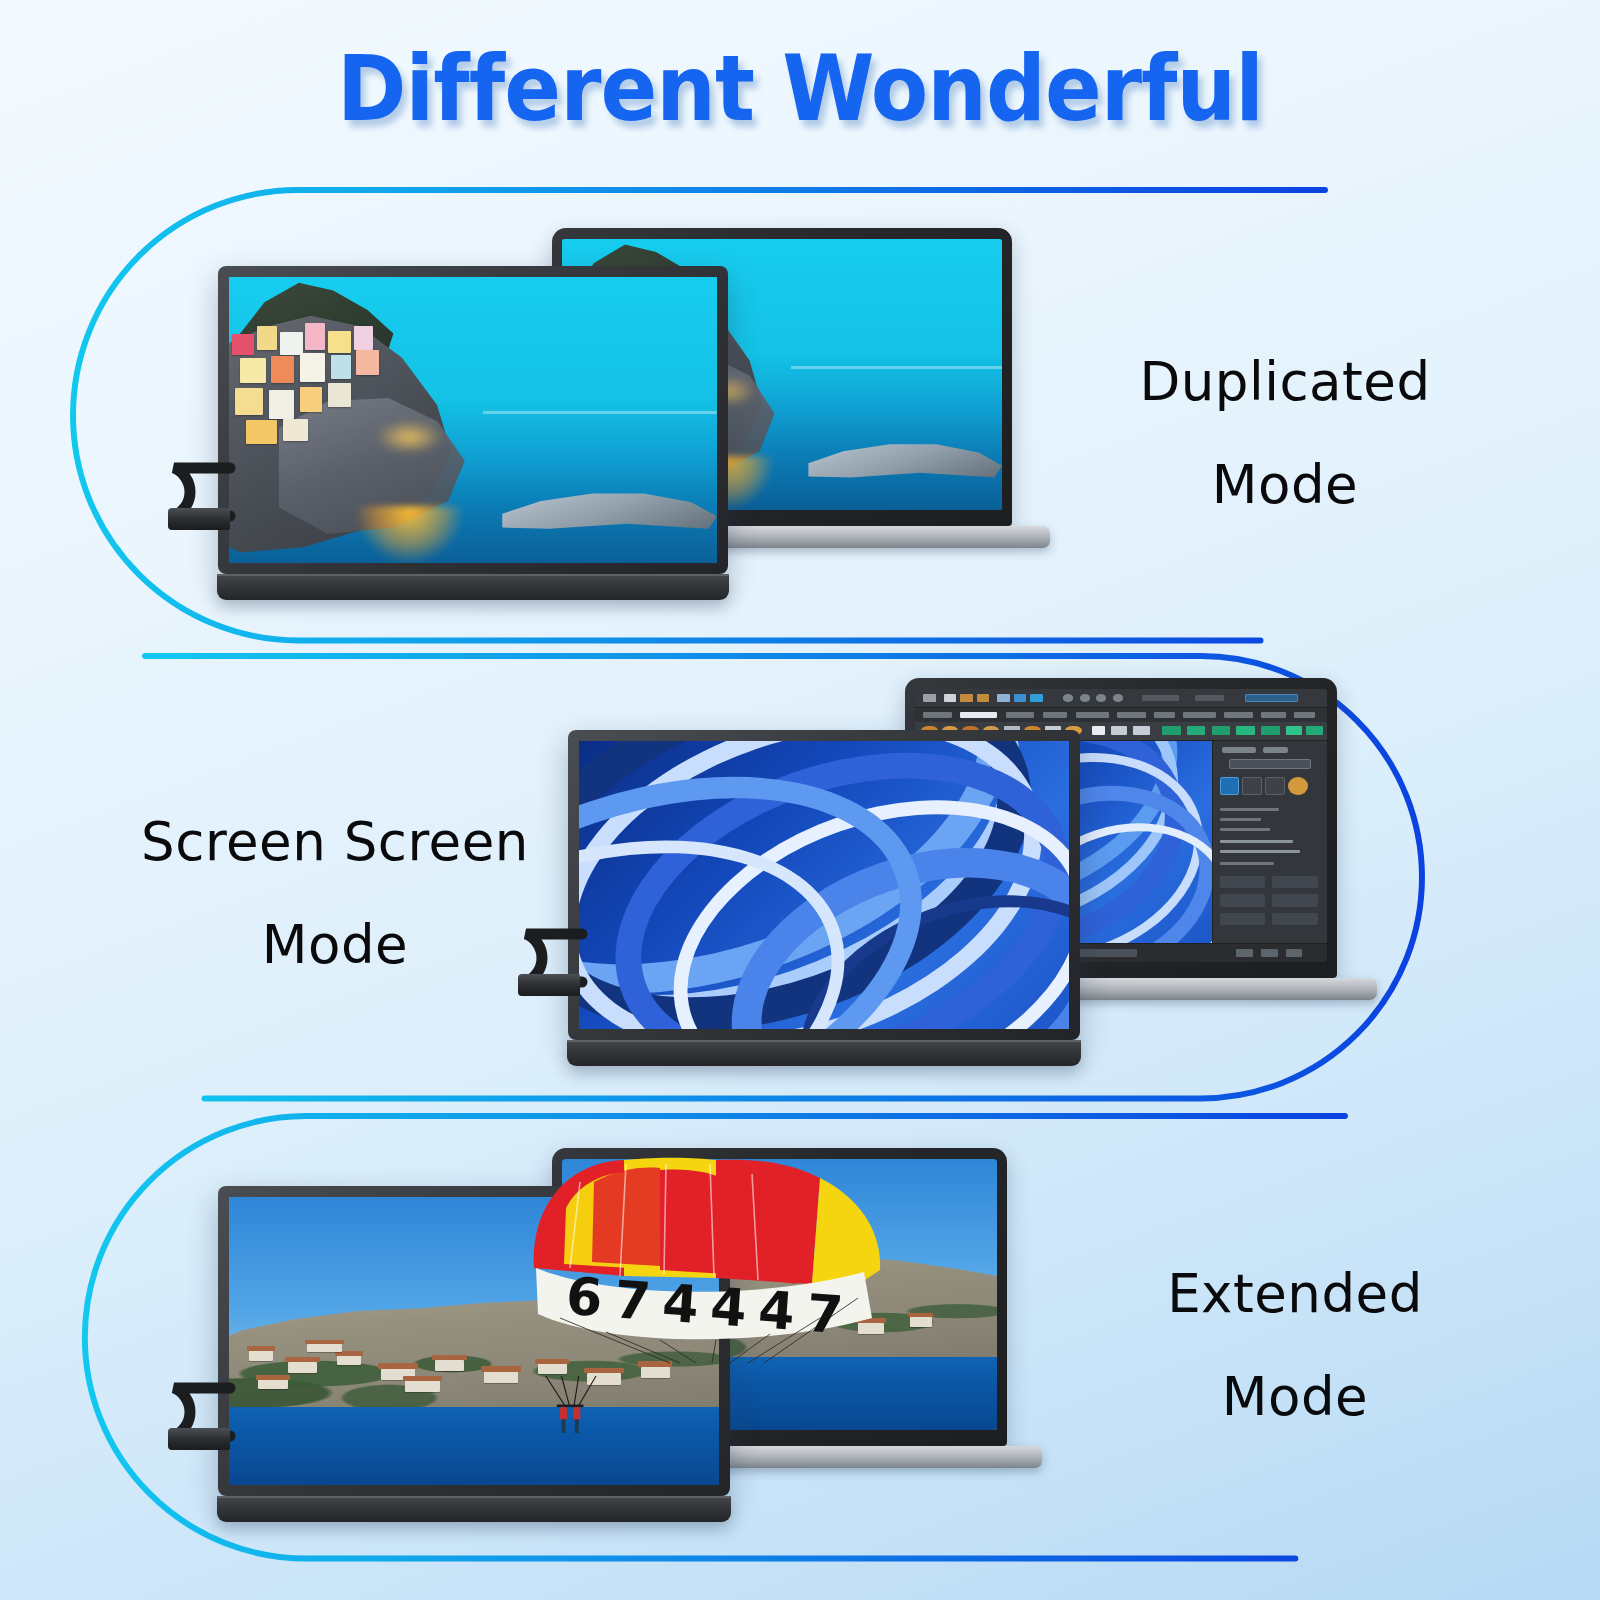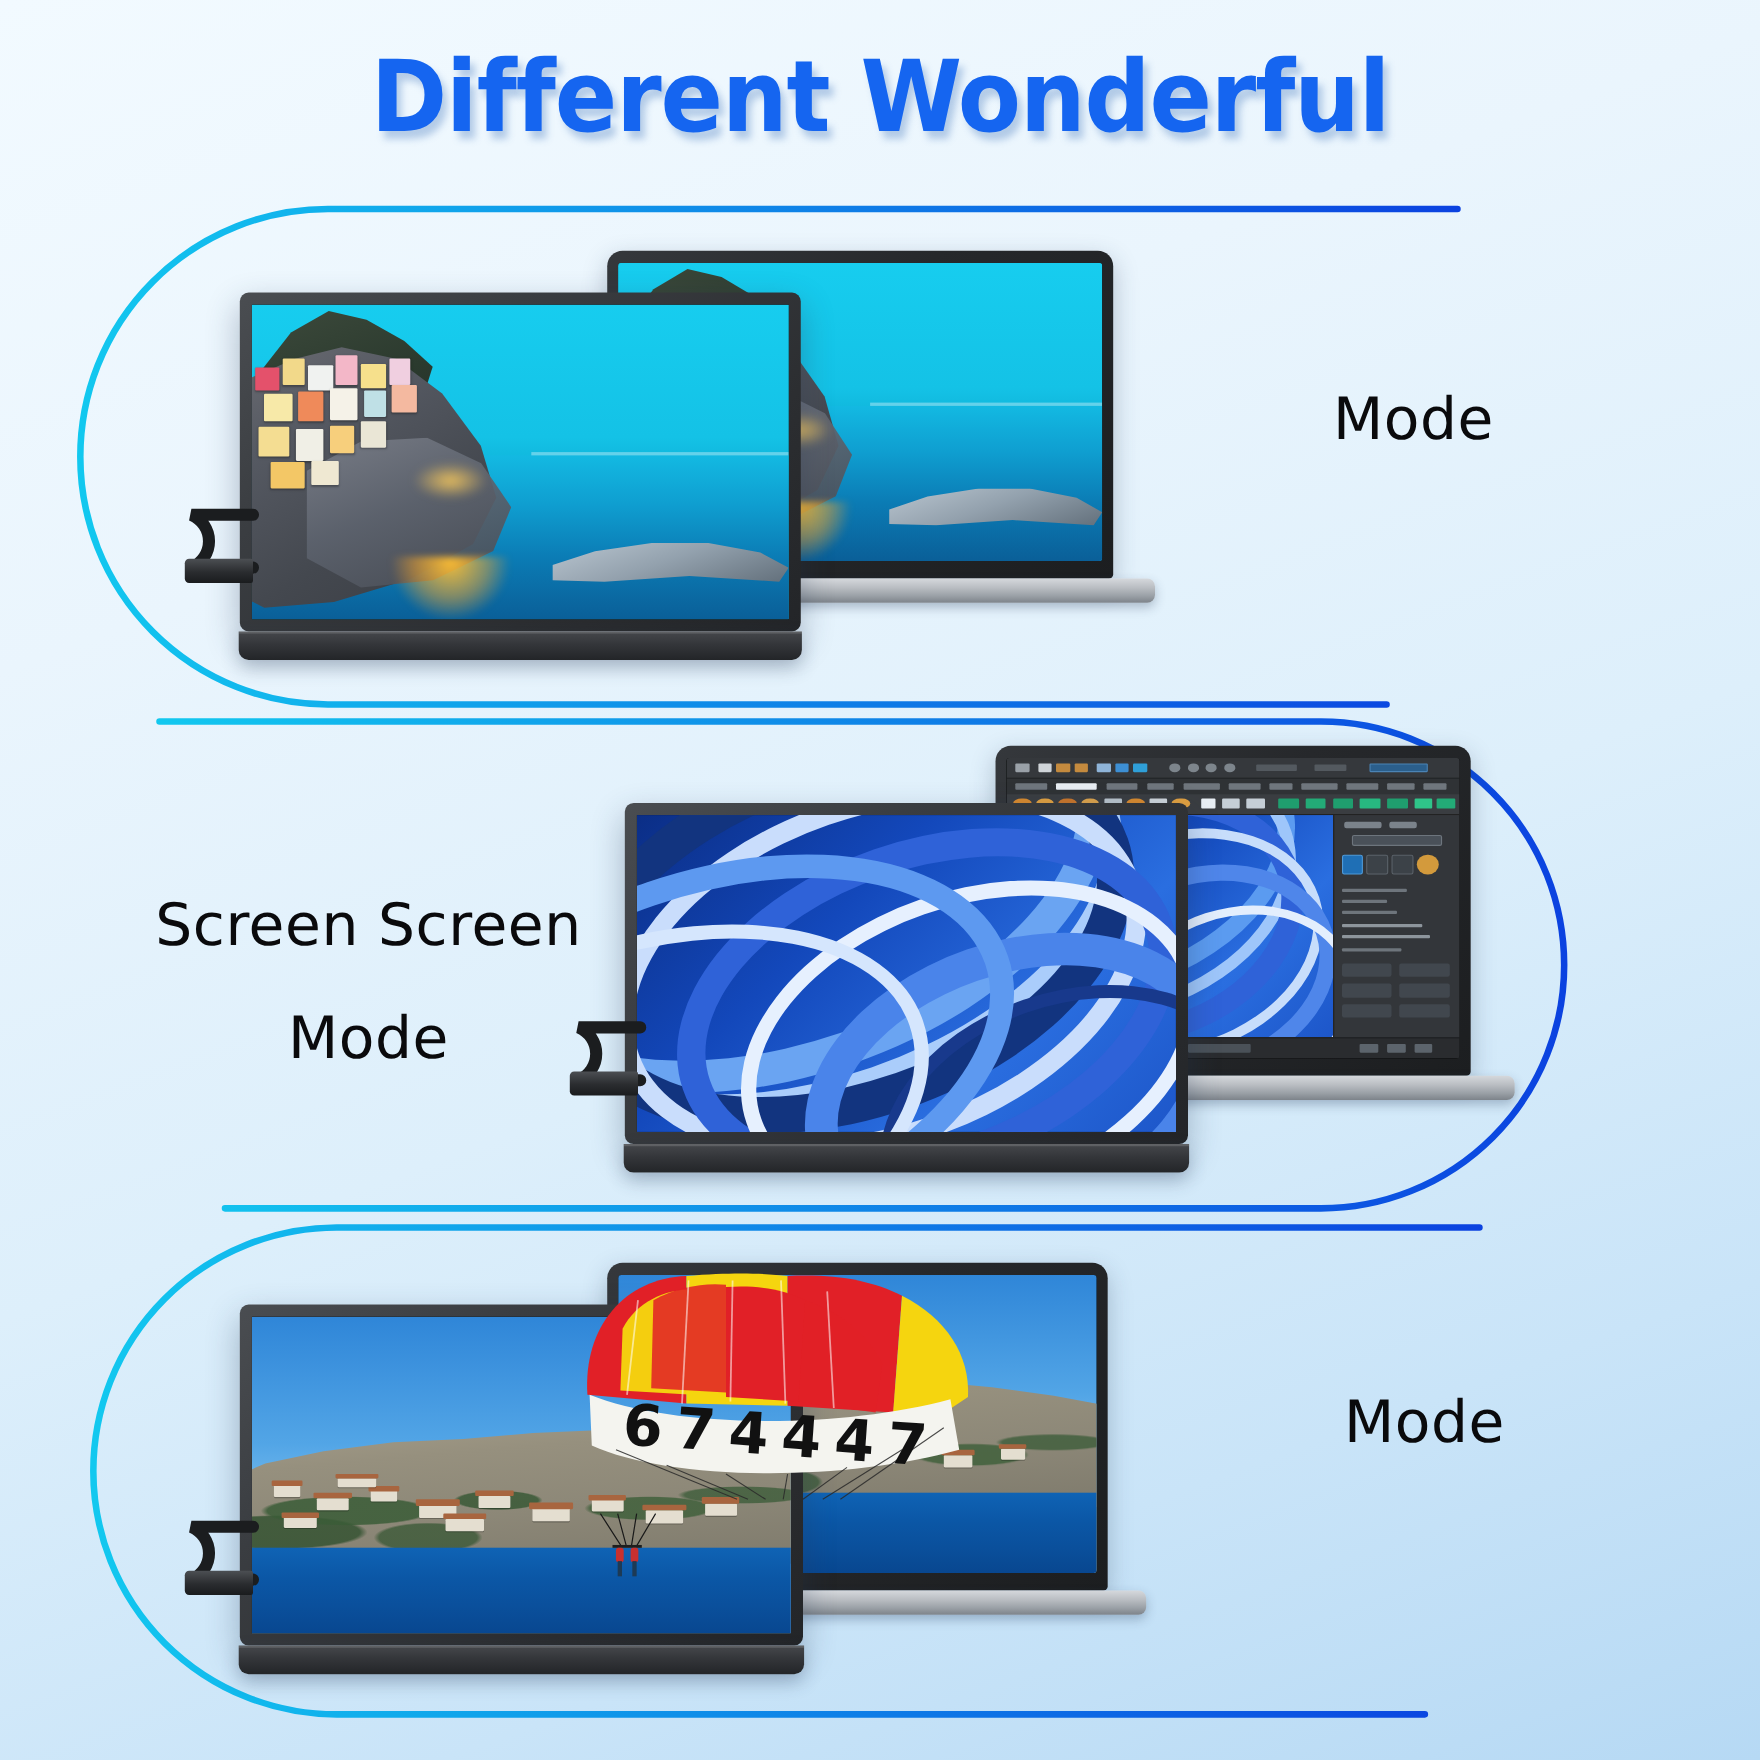--- a/index.html
+++ b/index.html
@@ -209,20 +209,21 @@
       <linearGradient id="g1" x1="0" y1="0" x2="1" y2="0">
         <stop offset="0" stop-color="#12c8ef"></stop>
           <stop offset="1" stop-color="#0b42e0"></stop>
       </linearGradient>
     </defs>
     <path d="M1270 3 L235 3 A227 227 0 0 0 235 457 L1205 457" fill="none" stroke="url(#g1)" stroke-width="6" stroke-linecap="round"></path>
   </svg>
 </div>
 
 <div class="mode-label" style="left:1090px; top:330px; width:390px;">
+  <div>Duplicated</div>
   <div>Mode</div>
 </div>
 
 <div class="laptop" style="left:552px; top:228px; width:460px; height:298px;">
   <div class="laptop-lid">
     <div class="laptop-screen">
       <div class="art-manarola">
         <div class="mn-sky"></div>
           <div class="mn-sea"></div>
           <div class="mn-horizon"></div>
@@ -442,20 +443,21 @@
       <linearGradient id="g3" x1="0" y1="0" x2="1" y2="0">
         <stop offset="0" stop-color="#12c8ef"></stop>
           <stop offset="1" stop-color="#0b42e0"></stop>
       </linearGradient>
     </defs>
     <path d="M1290 3 L243 3 A223 223 0 0 0 243 449 L1240 449" fill="none" stroke="url(#g3)" stroke-width="6" stroke-linecap="round"></path>
   </svg>
 </div>
 
 <div class="mode-label" style="left:1100px; top:1242px; width:390px;">
+  <div>Extended</div>
   <div>Mode</div>
 </div>
 
 <div class="laptop" style="left:552px; top:1148px; width:455px; height:298px;">
   <div class="laptop-lid">
     <div class="laptop-screen">
       <div class="art-para">
         <div class="pa-hill"></div>
           <div class="pa-green"></div>
         <div class="pa-villas">

